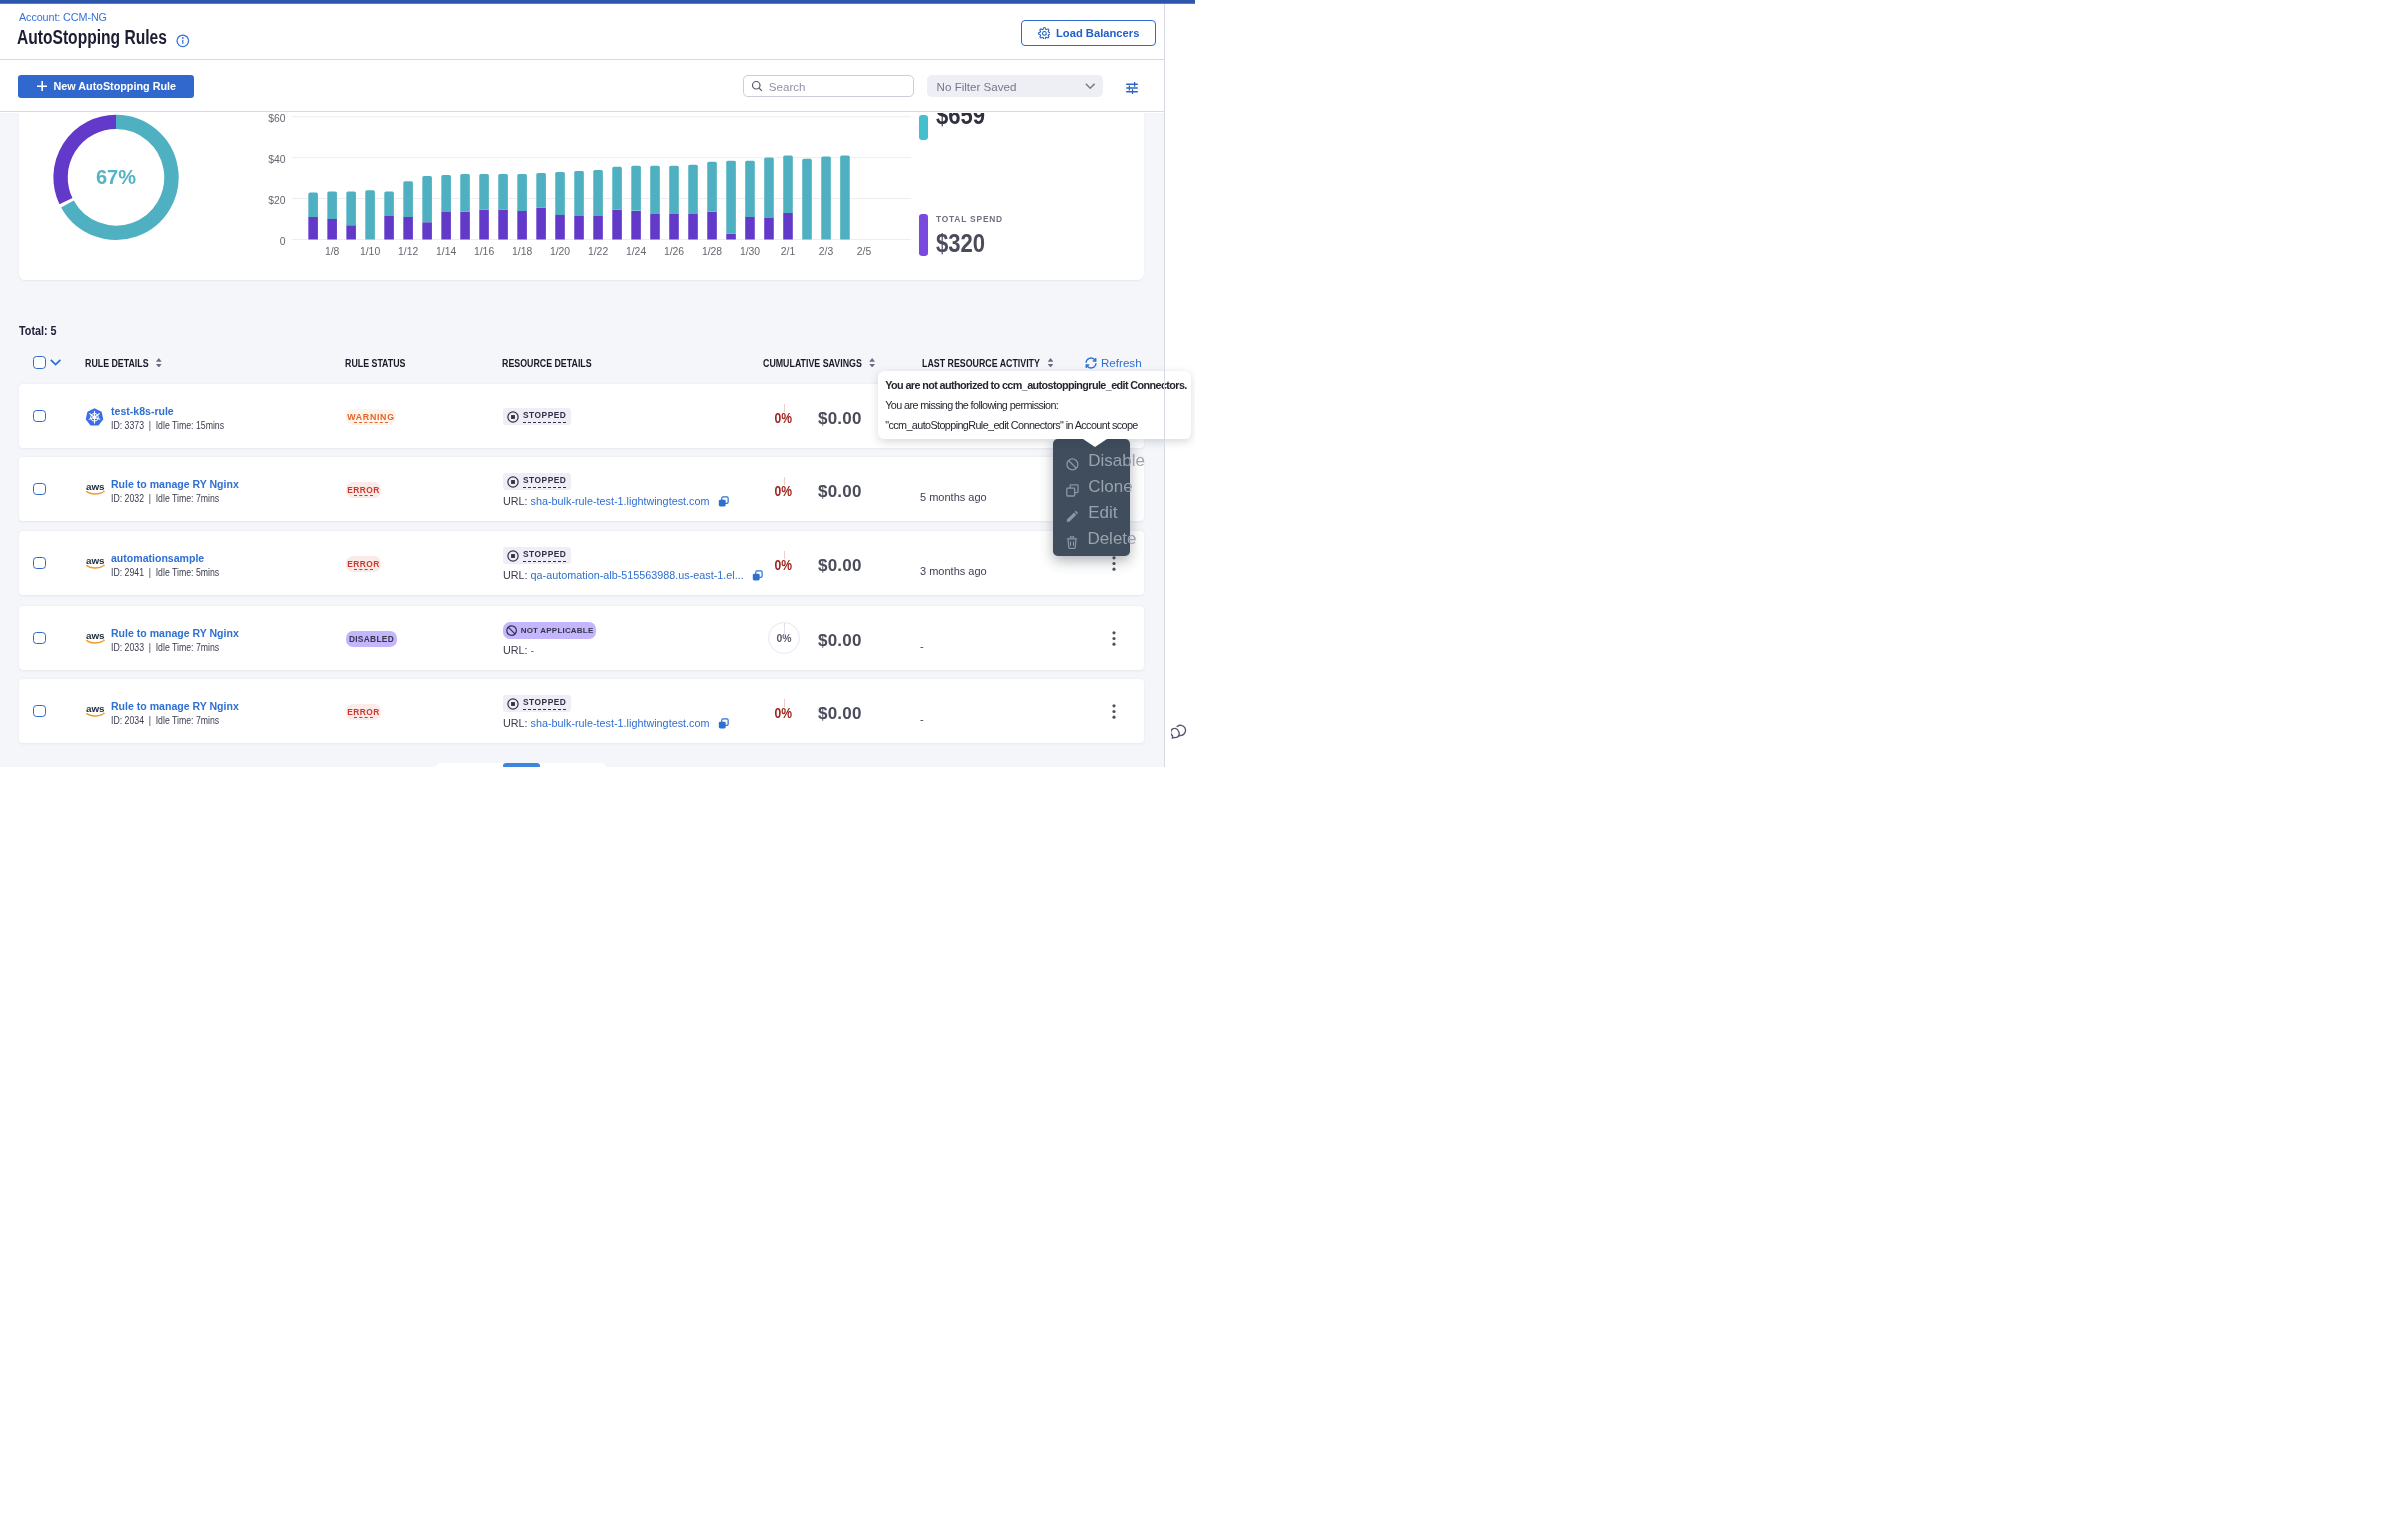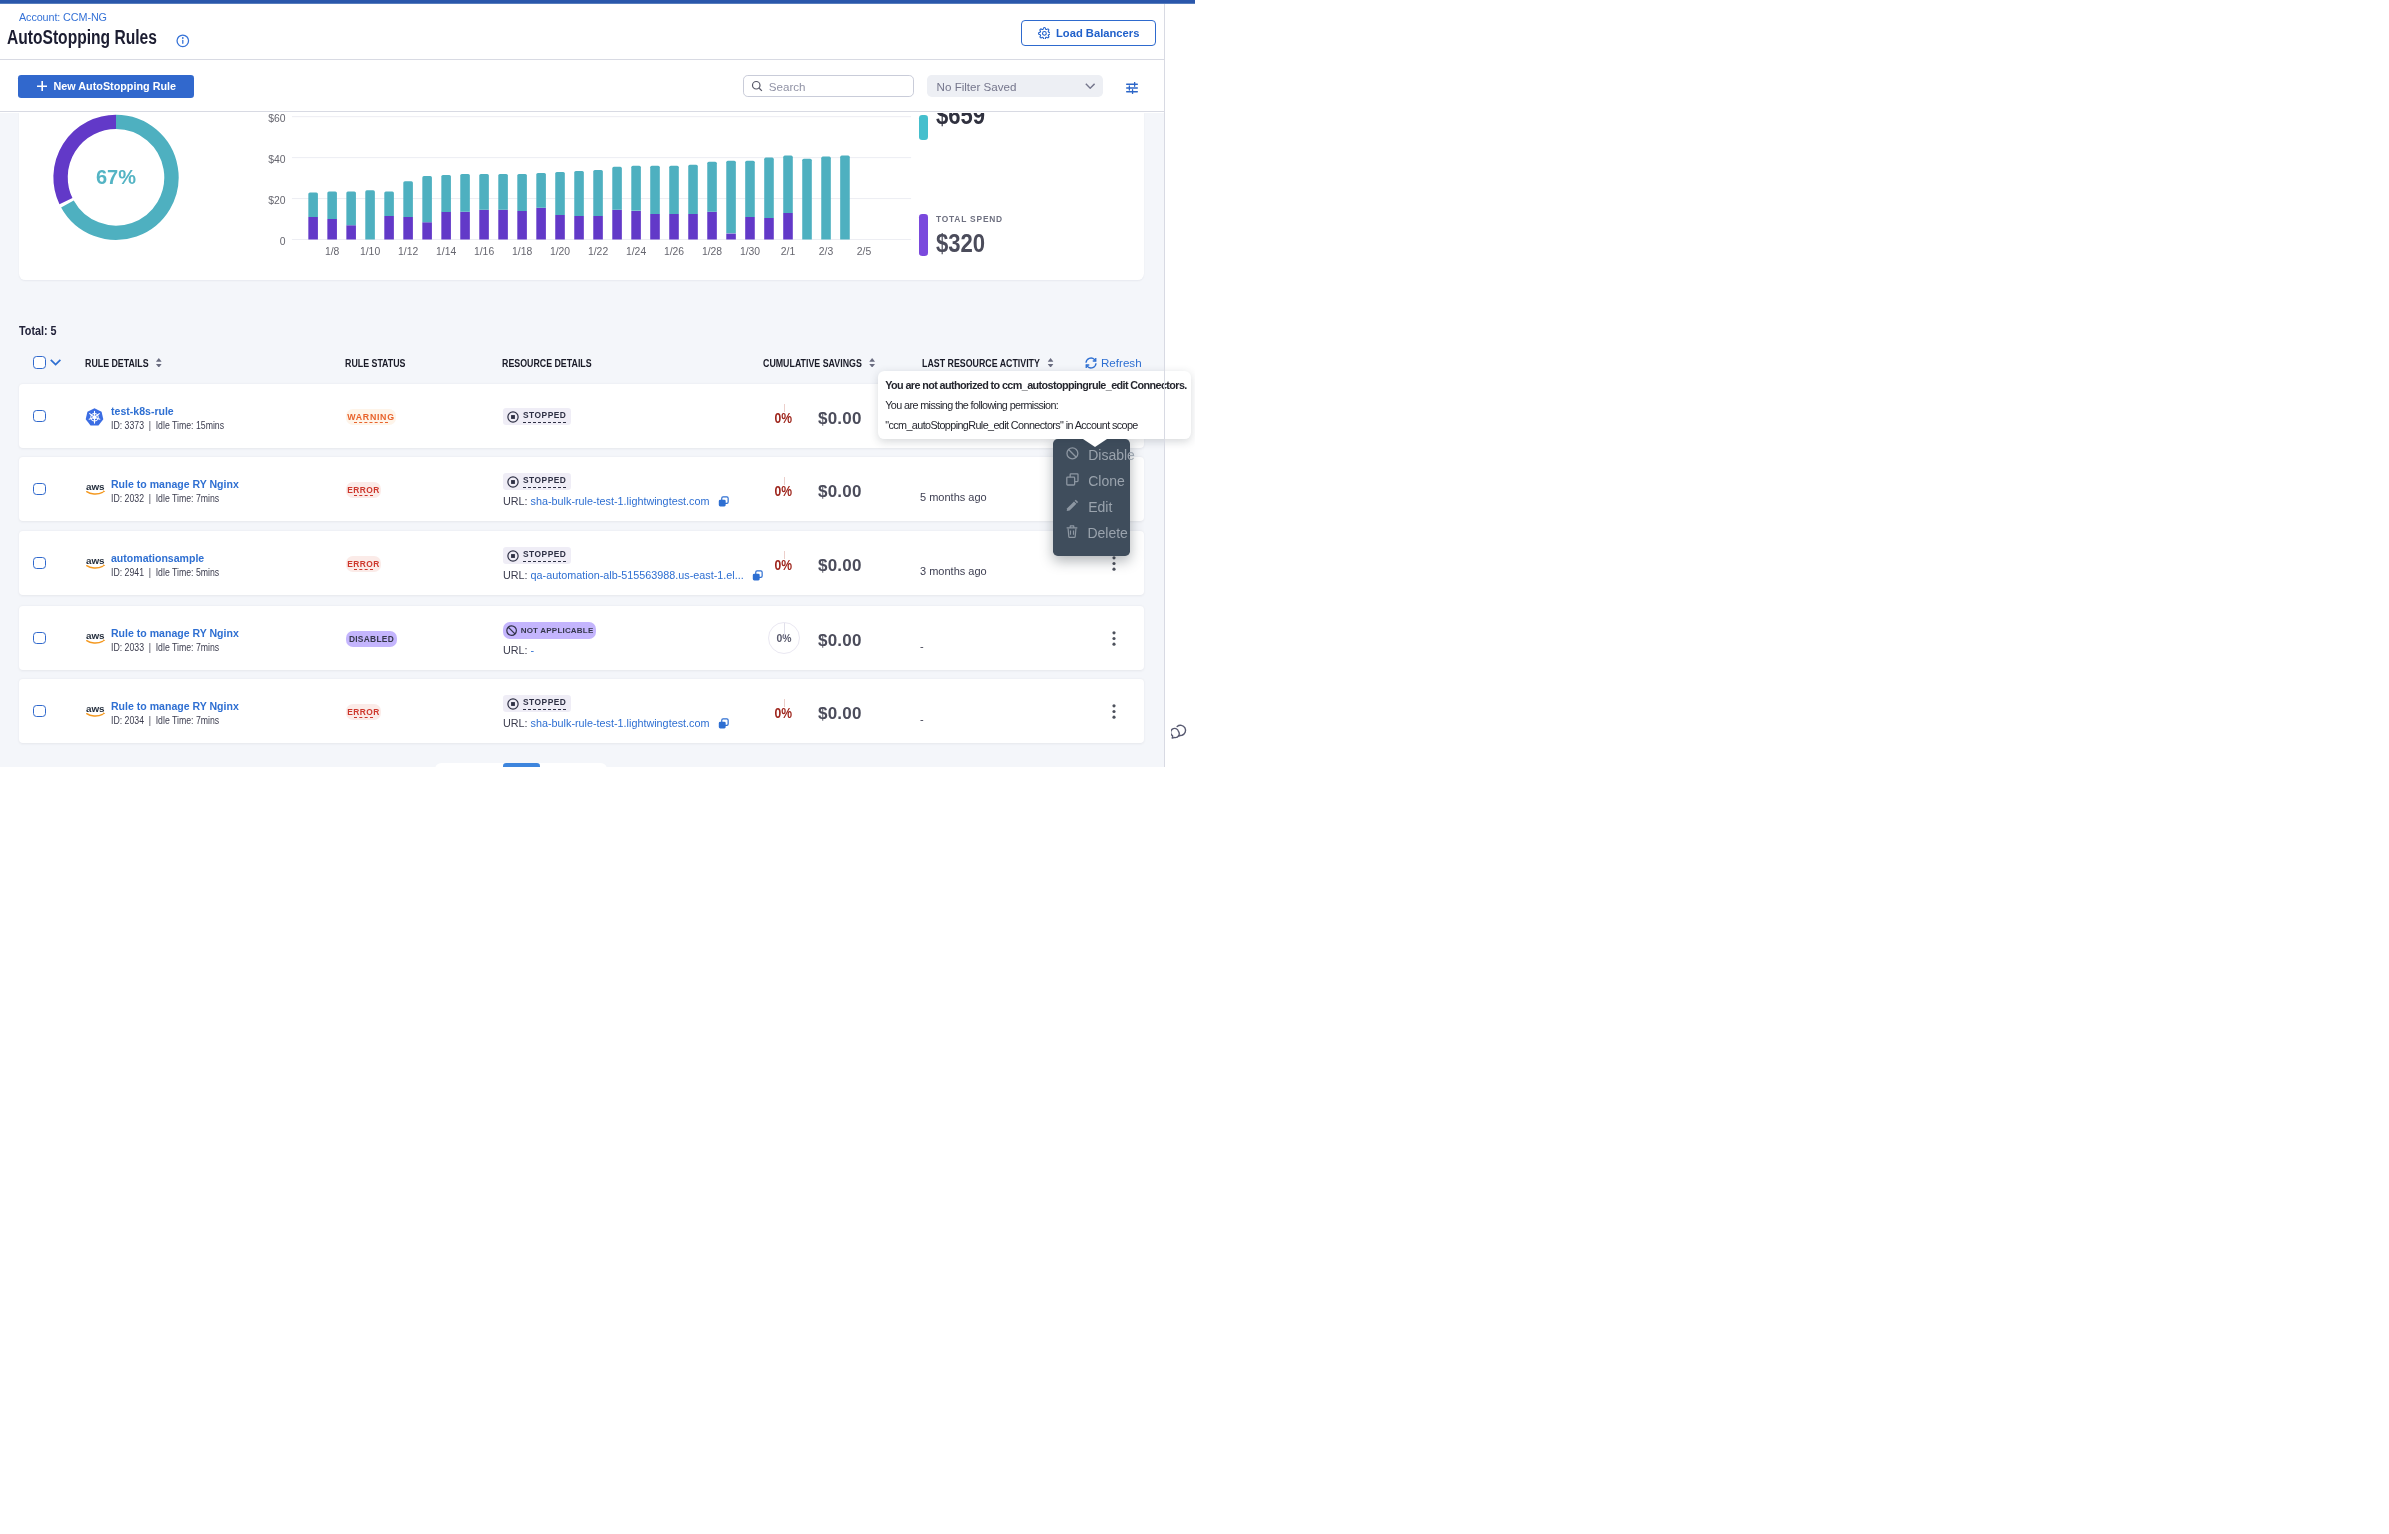--- a/index.html
+++ b/index.html
@@ -1,21 +1,21 @@
 <!DOCTYPE html>
 <html style="font-size:12.8px"><head><meta charset="utf-8"><style>
 *{margin:0;padding:0;box-sizing:border-box}
 html,body{width:1195px;height:767px;background:#fff;font-family:"Liberation Sans",sans-serif;overflow:hidden}
 .abs{position:absolute}
 #page{position:relative;width:1195px;height:767px}
 #topbar{position:absolute;left:0;top:0;width:1195px;height:4px;background:linear-gradient(180deg,#2a57ab 0 68%,#577dbd 68% 90%,#fff 90%)}
 #vline{position:absolute;left:1164px;top:4px;width:0.8px;height:763px;background:#d8dae3}
 #header{position:absolute;left:0;top:4px;width:1164px;height:56px;background:#fff;border-bottom:0.8px solid #d8dae3}
 .acct{position:absolute;left:19px;top:7.2px;font-size:10.8px;color:#3572d7;letter-spacing:-0.1px}
-.title{position:absolute;left:7px;top:22.4px;font-size:20px;font-weight:700;color:#1c1d31}
+.title{position:absolute;left:17px;top:22.4px;font-size:20px;font-weight:700;color:#1c1d31}
 .sqz{display:inline-block;transform:scaleX(.78);transform-origin:0 0}
 #lbbtn{position:absolute;left:1021px;top:16px;width:135px;height:26px;border:1.2px solid #2e6ace;border-radius:4px;display:flex;align-items:center;justify-content:center;gap:5.6px;color:#2060ca;font-size:11.2px;font-weight:700}
 #toolbar{position:absolute;left:0;top:61px;width:1164px;height:51px;background:#fff;border-bottom:0.8px solid #d8dae3}
 #newbtn{position:absolute;left:18.4px;top:13.6px;width:176px;height:23px;background:#3168cd;border-radius:3.2px;color:#fff;font-size:10.8px;font-weight:700;display:flex;align-items:center;justify-content:center;gap:6.4px}
 #search{position:absolute;left:743px;top:14.4px;width:171px;height:21.6px;border:0.8px solid #c9ccd9;border-radius:4.8px;background:#fff;display:flex;align-items:center;padding-left:7.2px;gap:5.6px;color:#9092a5;font-size:11.6px}
 #filtersel{position:absolute;left:927px;top:14.4px;width:176px;height:21.6px;background:#edeff4;border-radius:4.8px;display:flex;align-items:center;padding:0 8px 0 9.6px;color:#75768c;font-size:11.6px}
 #content{position:absolute;left:0;top:113px;width:1164px;height:655px;background:#f4f6fa;overflow:hidden}
 #chartcard{position:absolute;left:19px;top:0;width:1125px;height:167px;background:#fff;border-radius:0 0 6.4px 6.4px;box-shadow:0 0.8px 1.6px rgba(40,41,61,.06);overflow:hidden}
 .rowcard{position:absolute;left:19px;width:1125px;height:64px;background:#fff;border-radius:4px;box-shadow:0 0.8px 2.4px rgba(40,41,61,.07)}
 .cb{position:absolute;width:12.8px;height:12.8px;border:1.3px solid #3069cd;border-radius:3.6px;background:#fff}
@@ -360,16 +360,16 @@
 </div>
 
 <svg class="abs" style="left:1171px;top:723px" width="17" height="17" viewBox="0 0 21 21" fill="none" stroke="#575970" stroke-width="1.7" stroke-linecap="round" stroke-linejoin="round">
       <path d="M7.6 4.3A6.3 6.3 0 1 1 13.6 15.1c-1.3 0-2.7.2-4.2 1"></path>
       <path d="M9.2 10.3a4.9 4.9 0 1 0-7.5 5.3c.5.4.5.4.3 1.1l-.5 1.9 2.4-.6c.5-.1.6-.1 1.1.1a4.9 4.9 0 0 0 4.2-7.8z"></path>
     </svg>
 <div id="topbar"></div>
 <div id="vline"></div>
 </div>
 <style>
-.mitem{position:absolute;left:12.8px;height:24px;display:flex;align-items:flex-start;gap:9.6px;color:#9aa3ad;font-size:14px;white-space:nowrap}
+.mitem{position:absolute;left:12.8px;height:24px;display:flex;align-items:flex-end;gap:9.6px;color:#9aa3ad;font-size:17px;white-space:nowrap}
 .dollar{letter-spacing:0.2px}
 </style>
 
 
 </body></html>

